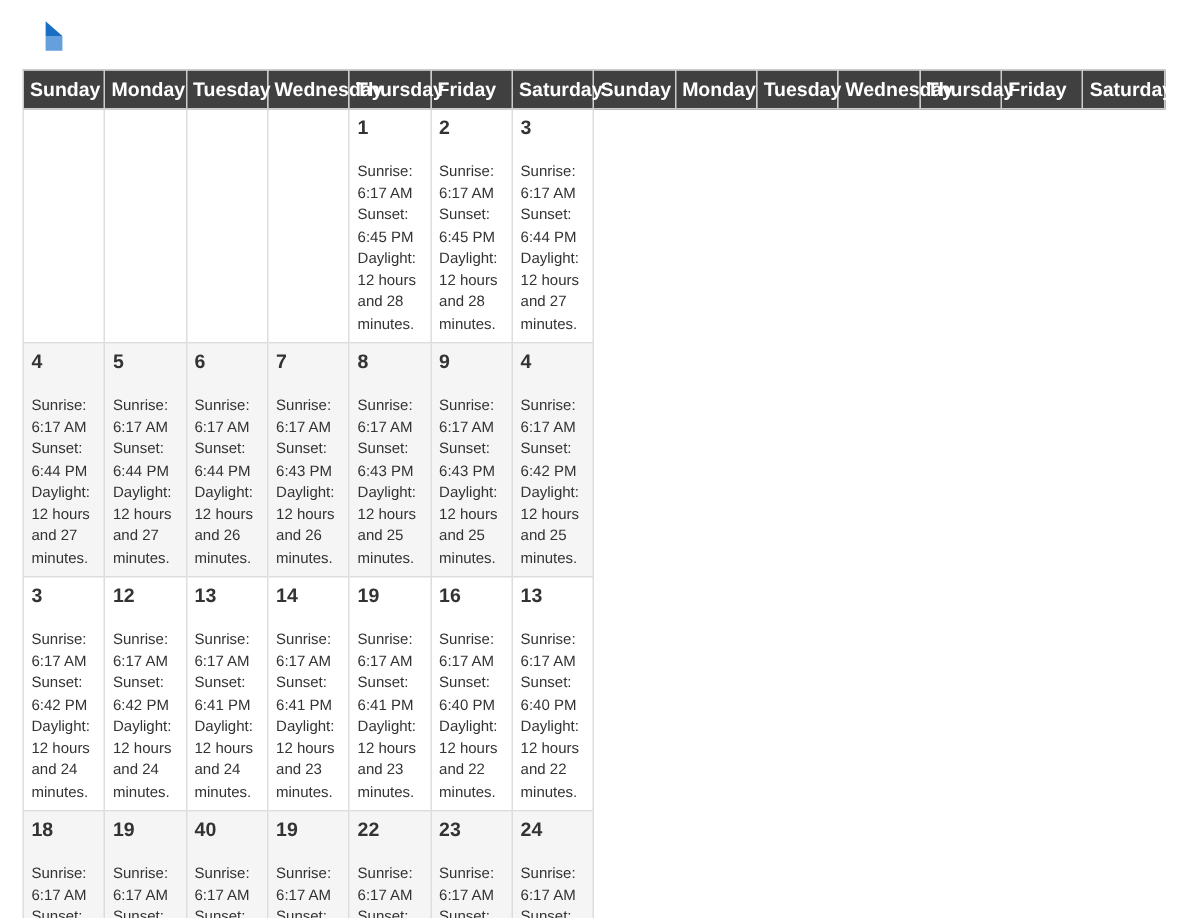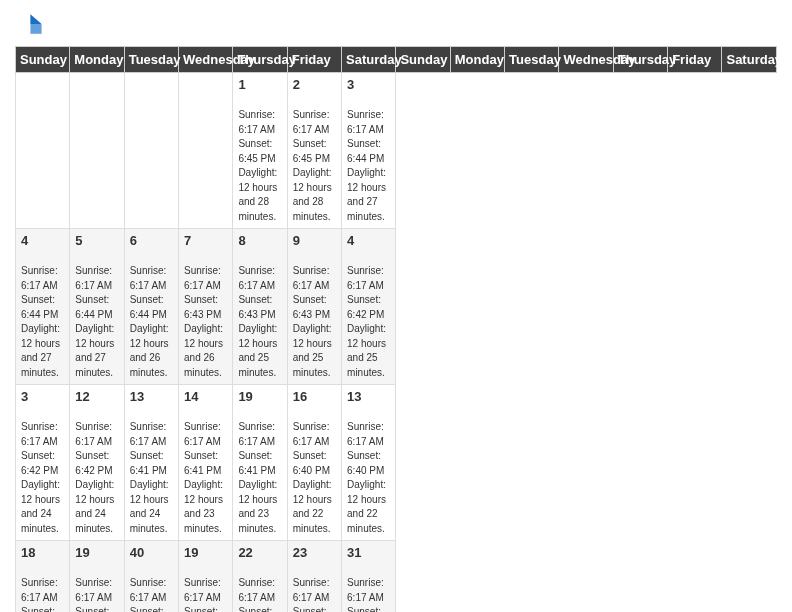--- a/index.html
+++ b/index.html
@@ -300,21 +300,21 @@
 and 20 minutes.</div>
         </td>
         <td>
           <span class="day-num">23</span>
           <div class="day-info" style="white-space: pre-line;">Sunrise: 6:17 AM
 Sunset: 6:37 PM
 Daylight: 12 hours
 and 20 minutes.</div>
         </td>
         <td>
-          <span class="day-num">31</span>
+          <span class="day-num">24</span>
           <div class="day-info" style="white-space: pre-line;">Sunrise: 6:17 AM
 Sunset: 6:37 PM
 Daylight: 12 hours
 and 19 minutes.</div>
         </td>
       </tr>
     </tbody>
 </table>
 
 </body></html>

